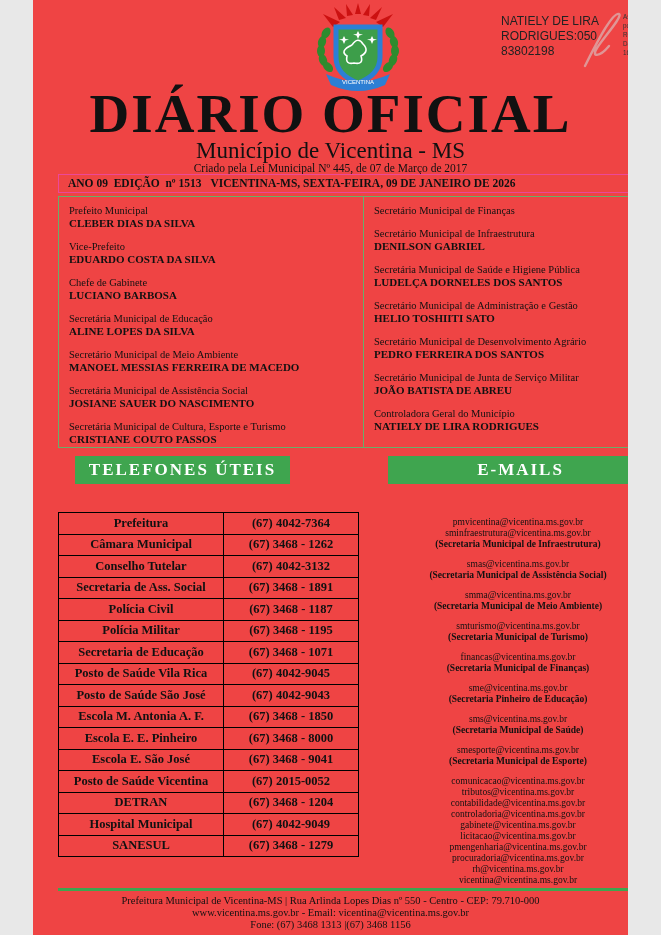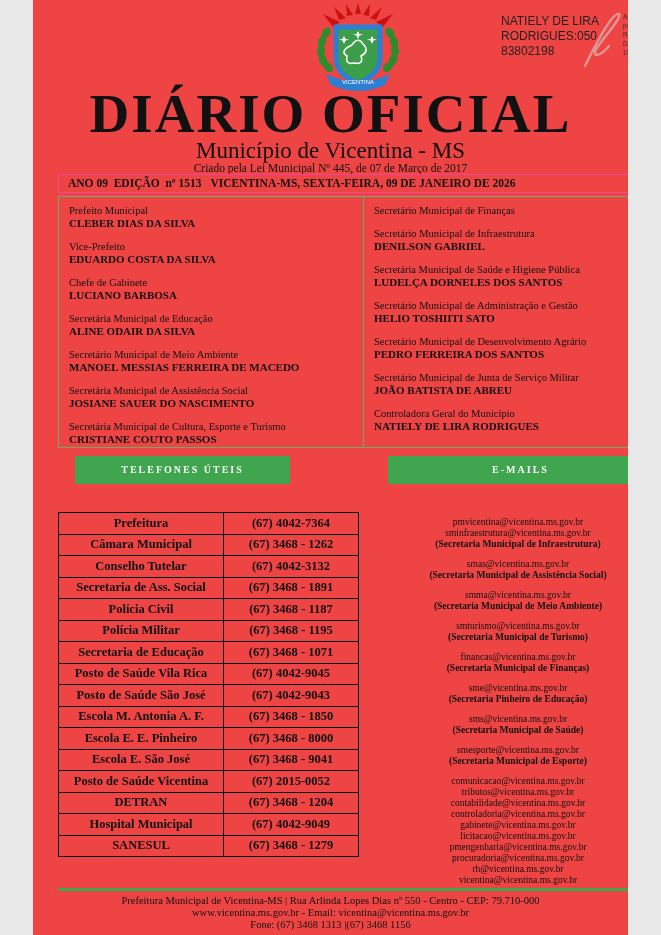--- a/index.html
+++ b/index.html
@@ -32,21 +32,21 @@
   .officials-box { position:absolute; top:196px; left:25px; width:610px; height:252px;
     border:1px solid #6aad6a; display:flex; }
   .officials-col { width:50%; padding:8px 4px 0 10px; }
   .officials-col.right { border-left:1px solid #6aad6a; }
   .official { margin-bottom:11px; }
   .official .role { font-size:10.5px; line-height:12px; }
   .official .name { font-size:11px; font-weight:bold; line-height:13px; }
   
   .section-bars { position:absolute; top:456px; left:0; width:661px; height:28px; }
   .bar { position:absolute; top:0; height:28px; background:#3fa54f; color:#ffffff;
-    font-weight:bold; font-size:10px; letter-spacing:2px; text-align:center; line-height:28px; }
+    font-weight:bold; font-size:17px; letter-spacing:2px; text-align:center; line-height:28px; }
   .phones-bar { left:42px; width:215px; }
   .emails-bar { left:355px; width:265px;font-family:Liberation Serif, serif; }
   
   .phones { position:absolute; top:512px; left:25px; width:301px; border-collapse:collapse; }
   .phones td { border:1.5px solid #000; font-weight:bold; font-size:12.5px;
     text-align:center; height:21.5px; padding:0 2px; }
   .phones td.ph-name { width:55%; }
   
   .emails { position:absolute; top:517px; left:340px; width:290px; text-align:center;
     font-size:9.5px; }
@@ -135,21 +135,21 @@
         <div class="official">
           <div class="role">Vice-Prefeito</div>
           <div class="name">EDUARDO COSTA DA SILVA</div>
         </div>
         <div class="official">
           <div class="role">Chefe de Gabinete</div>
           <div class="name">LUCIANO BARBOSA</div>
         </div>
         <div class="official">
           <div class="role">Secretária Municipal de Educação</div>
-          <div class="name">ALINE ODAIR DA SILVA</div>
+          <div class="name">ALINE LOPES DA SILVA</div>
         </div>
         <div class="official">
           <div class="role">Secretário Municipal de Meio Ambiente</div>
           <div class="name">MANOEL MESSIAS FERREIRA DE MACEDO</div>
         </div>
         <div class="official">
           <div class="role">Secretária Municipal de Assistência Social</div>
           <div class="name">JOSIANE SAUER DO NASCIMENTO</div>
         </div>
         <div class="official">

